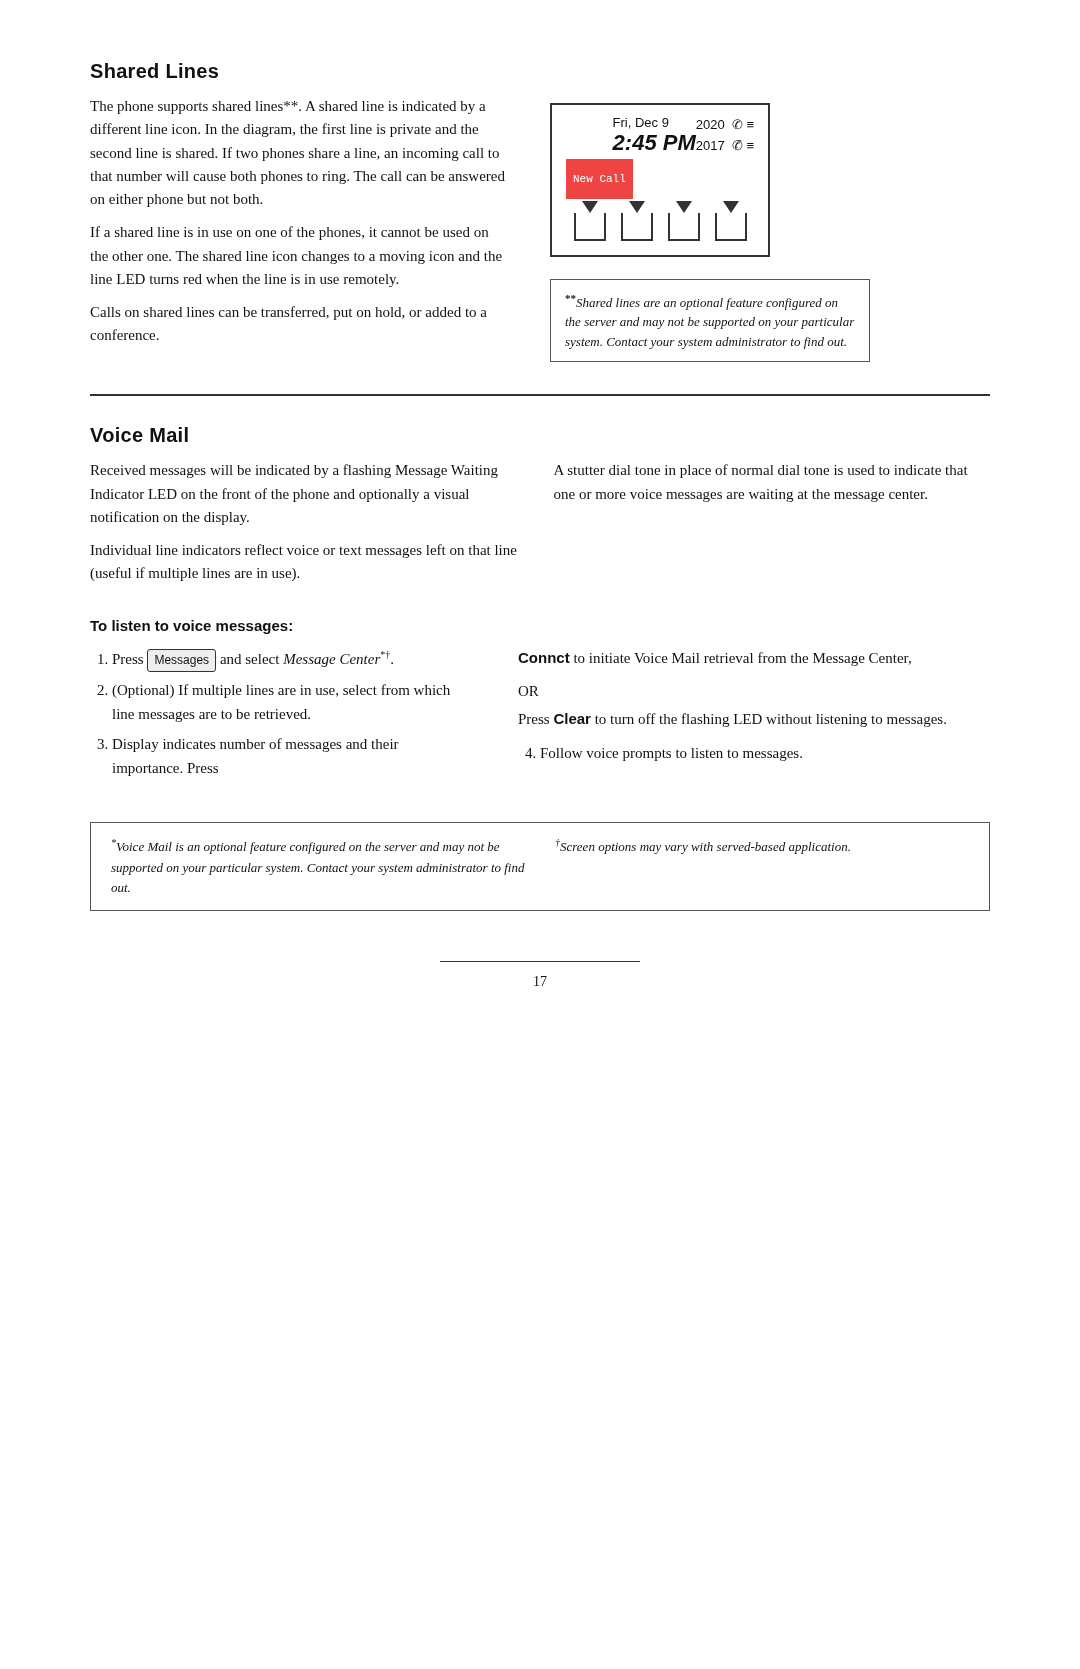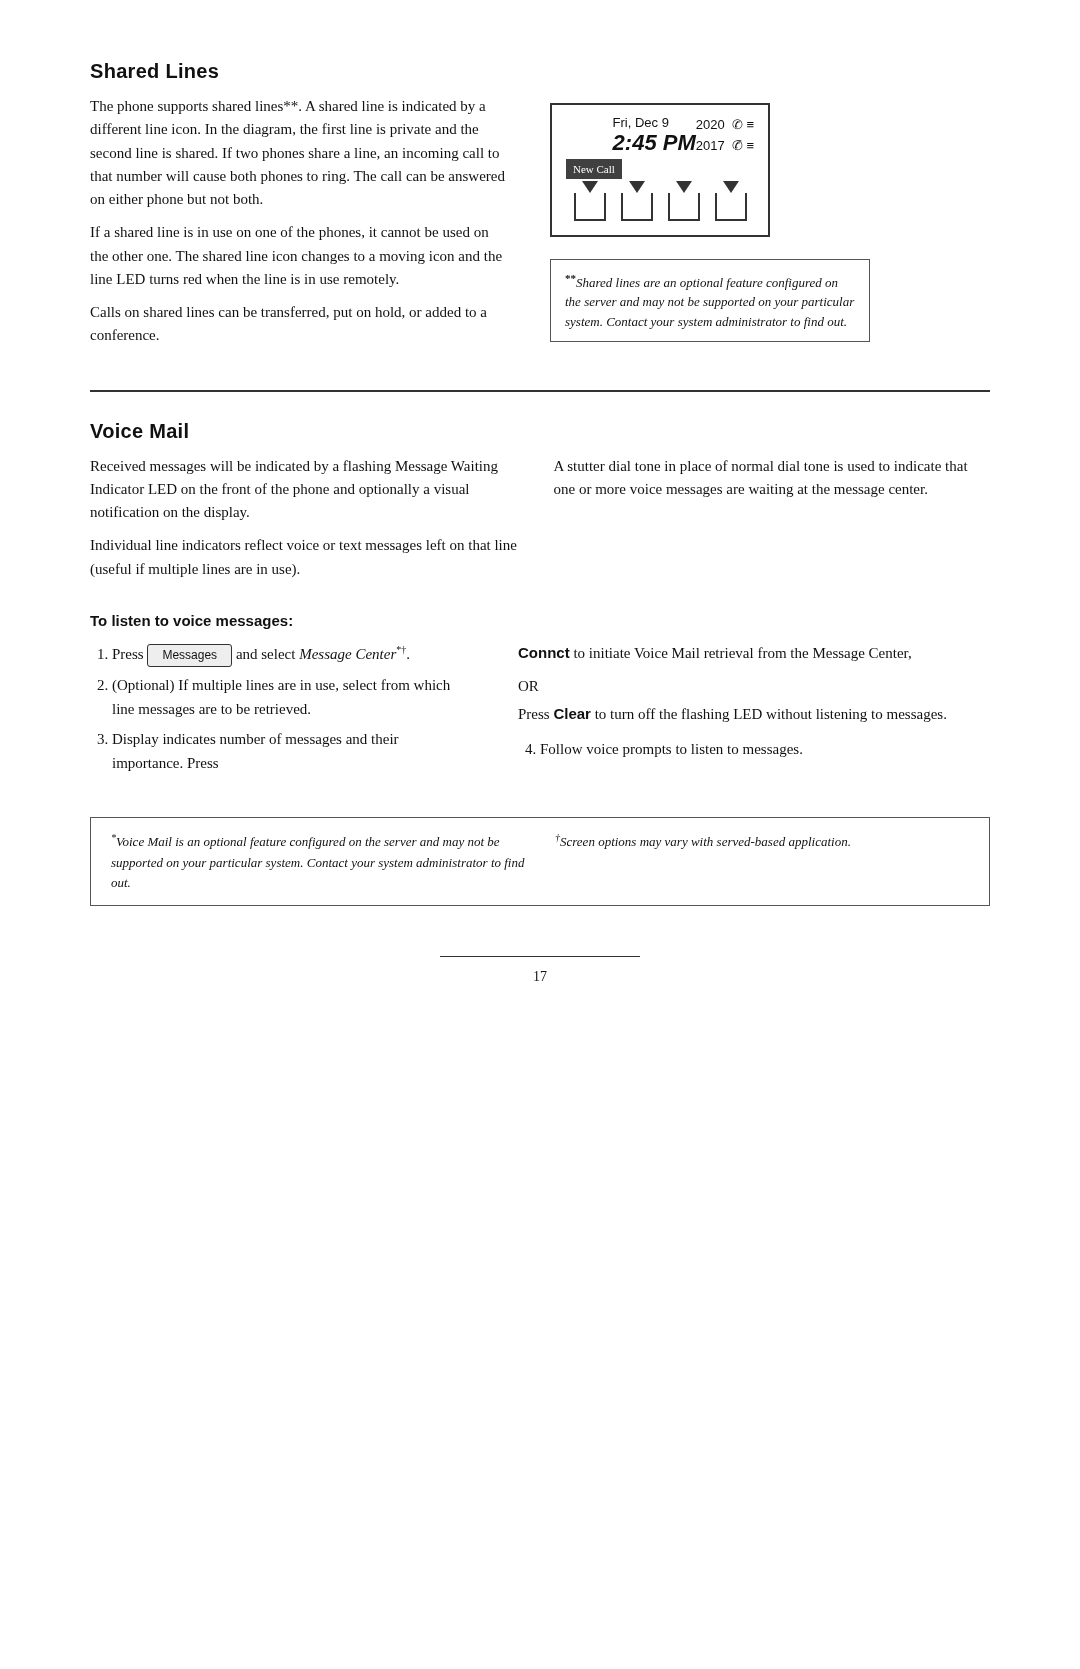--- a/index.html
+++ b/index.html
@@ -42,25 +42,25 @@
     }
     .phone-header {
       display: flex;
       justify-content: flex-end;
       align-items: flex-start;
     }
     .phone-date { font-size: 13px; font-family: Arial, sans-serif; }
     .phone-time { font-size: 22px; font-weight: bold; font-family: Arial, sans-serif; font-style: italic; }
     .phone-lines { text-align: right; font-size: 13px; font-family: Arial, sans-serif; line-height: 1.6; }
     .new-call-btn {
-      background: #404040;
+      background: #ef4444;
       color: #fff;
       font-size: 11px;
-      font-family: Liberation Serif, serif;
-      padding: 4px 7px;
+      font-family: Liberation Mono, monospace;
+      padding: 14px 7px;
       display: inline-block;
       margin-top: 2px;
       margin-bottom: 6px;
     }
     .phone-softkeys {
       display: flex;
       justify-content: space-around;
       margin-top: 8px;
     }
     .softkey {
@@ -130,21 +130,21 @@
     }
     .instructions-row { display: flex; gap: 48px; }
     .instr-left { flex: 0 0 380px; }
     .instr-right { flex: 1; }
     ol { padding-left: 22px; line-height: 1.6; }
     ol li { margin-bottom: 6px; }
     .messages-btn {
       display: inline-block;
       border: 1.5px solid #333;
       border-radius: 3px;
-      padding: 1px 14px;
+      padding: 1px 6px;
       font-size: 12px;
       font-family: Arial, sans-serif;
       background: #eee;
       vertical-align: middle;
     }
     strong { font-family: Arial, sans-serif; font-weight: bold; }
     em { font-style: italic; }
 
     
     .page-footer {

